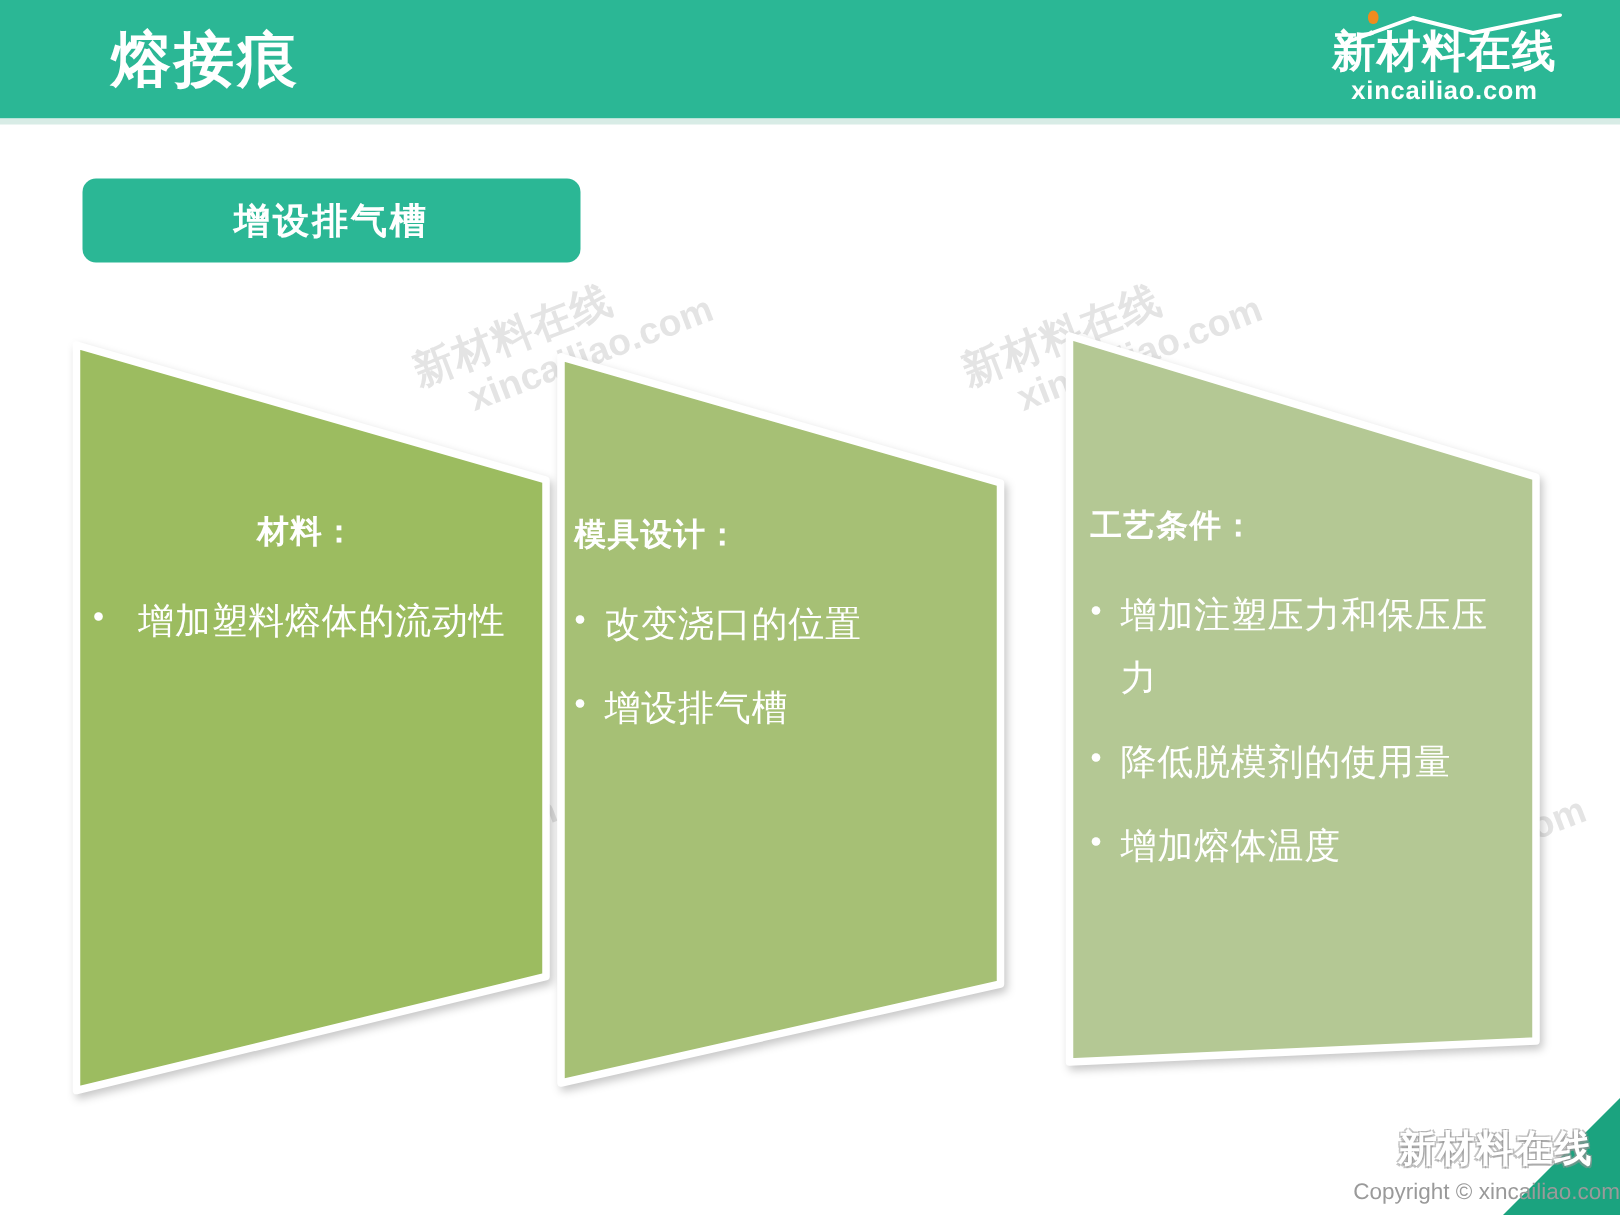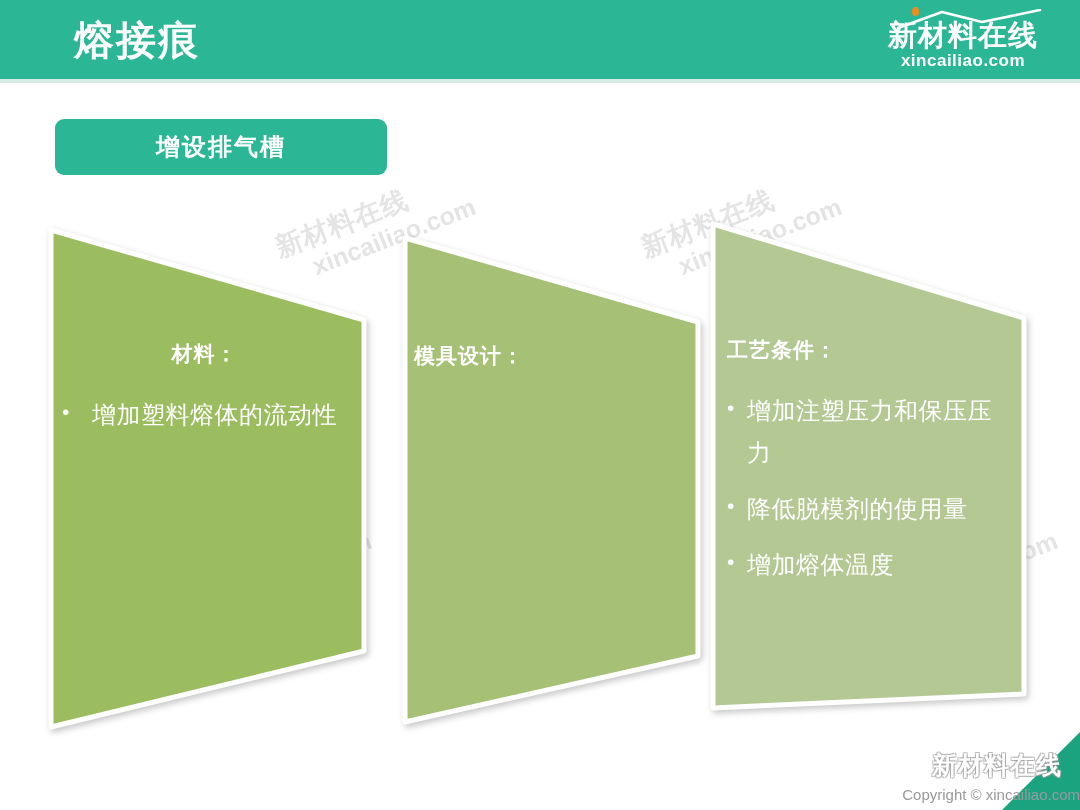--- a/index.html
+++ b/index.html
@@ -274,26 +274,30 @@
       <path d="M7 6 L320 96 L320 427 L7 503 Z" fill="#9CBC60" stroke="#ffffff" stroke-width="5" stroke-linejoin="round"></path>
     </svg>
     <div class="panel-content" style="left:18px; top:116px; width:285px;">
       <div class="panel-heading">材料：</div>
       <ul class="bullet-list">
         <li class="bullet-item">增加塑料熔体的流动性</li>
       </ul>
     </div>
   </div>
 
-  <div class="panel" id="panel-2" style="left:398px; top:232px;">
+  <div class="panel" id="panel-2" style="left:367px; top:232px;">
     <svg width="320" height="500" viewBox="0 0 320 500">
       <path d="M7 6 L300 90 L300 424 L7 490 Z" fill="#A6C075" stroke="#ffffff" stroke-width="5" stroke-linejoin="round"></path>
     </svg>
     <div class="panel-content" style="left:16px; top:110px; width:275px;">
       <div class="panel-heading">模具设计：</div>
+      <ul class="bullet-list">
+        <li class="bullet-item">改变浇口的位置</li>
+        <li class="bullet-item">增设排气槽</li>
+      </ul>
     </div>
   </div>
 
   <div class="panel" id="panel-3" style="left:706px; top:218px;">
     <svg width="330" height="500" viewBox="0 0 330 500">
       <path d="M7 6 L318 100 L318 476 L7 490 Z" fill="#B4C894" stroke="#ffffff" stroke-width="5" stroke-linejoin="round"></path>
     </svg>
     <div class="panel-content" style="left:21px; top:118px; width:278px;">
       <div class="panel-heading">工艺条件：</div>
       <ul class="bullet-list">

